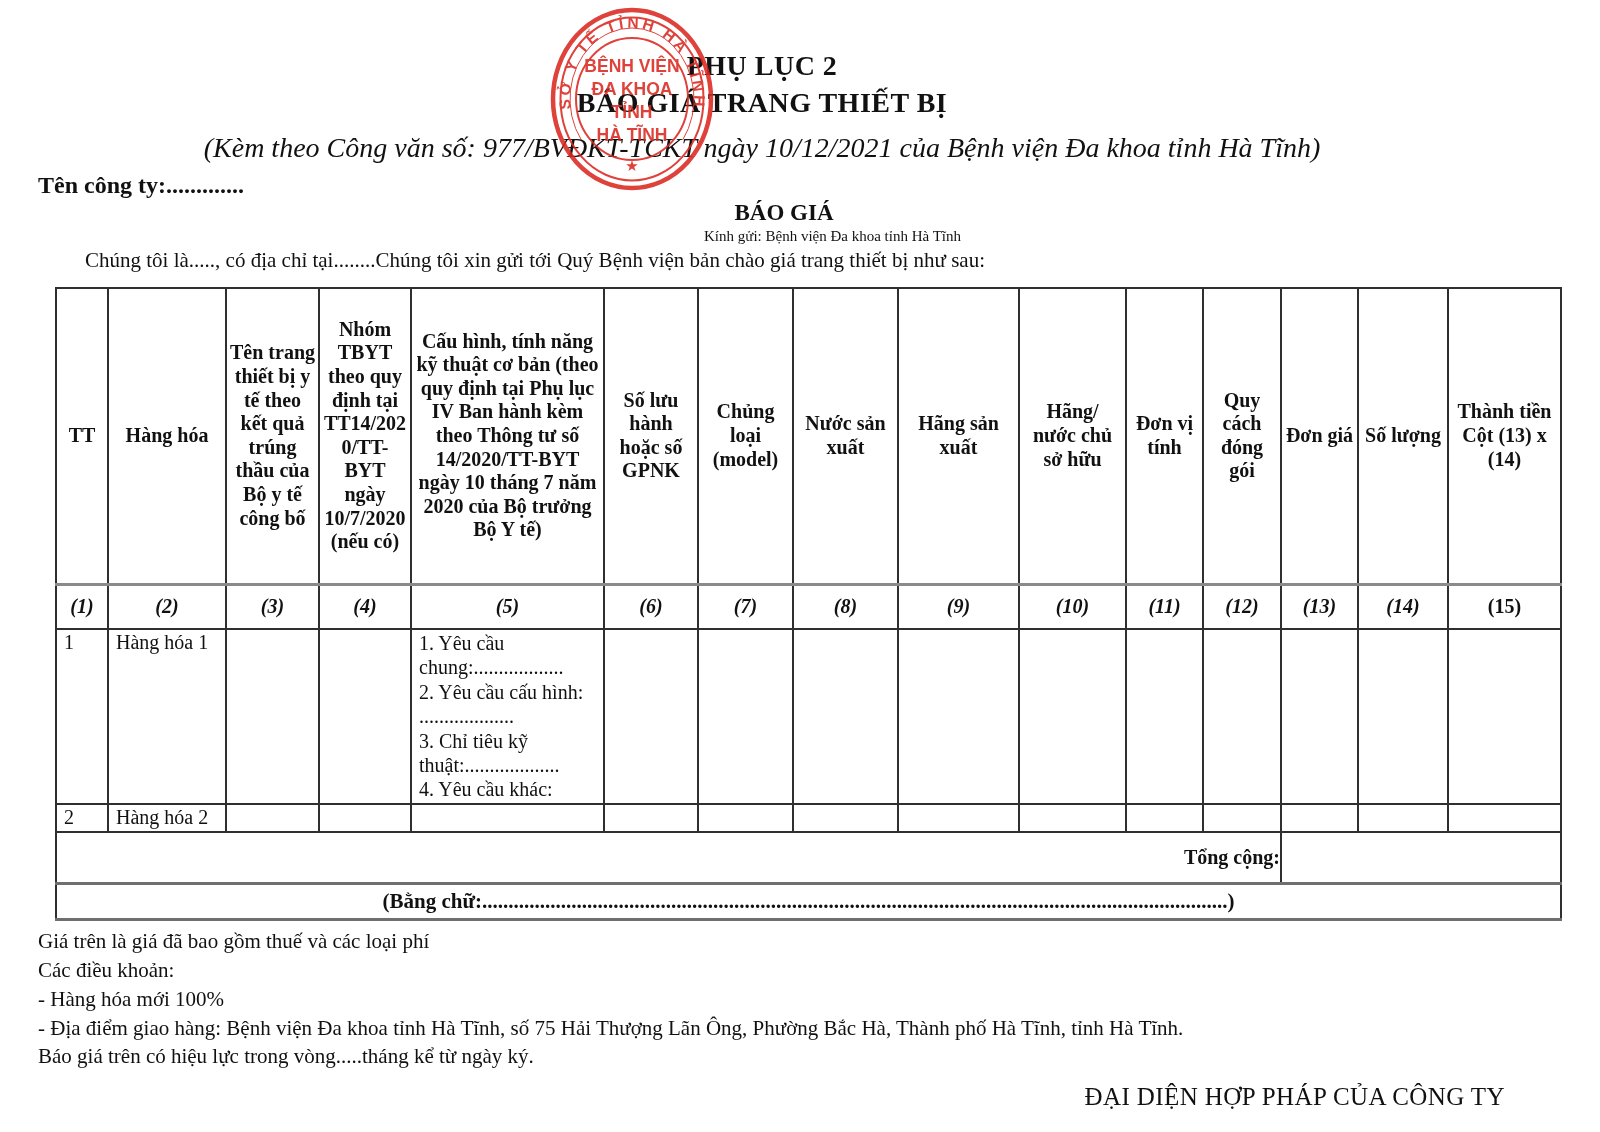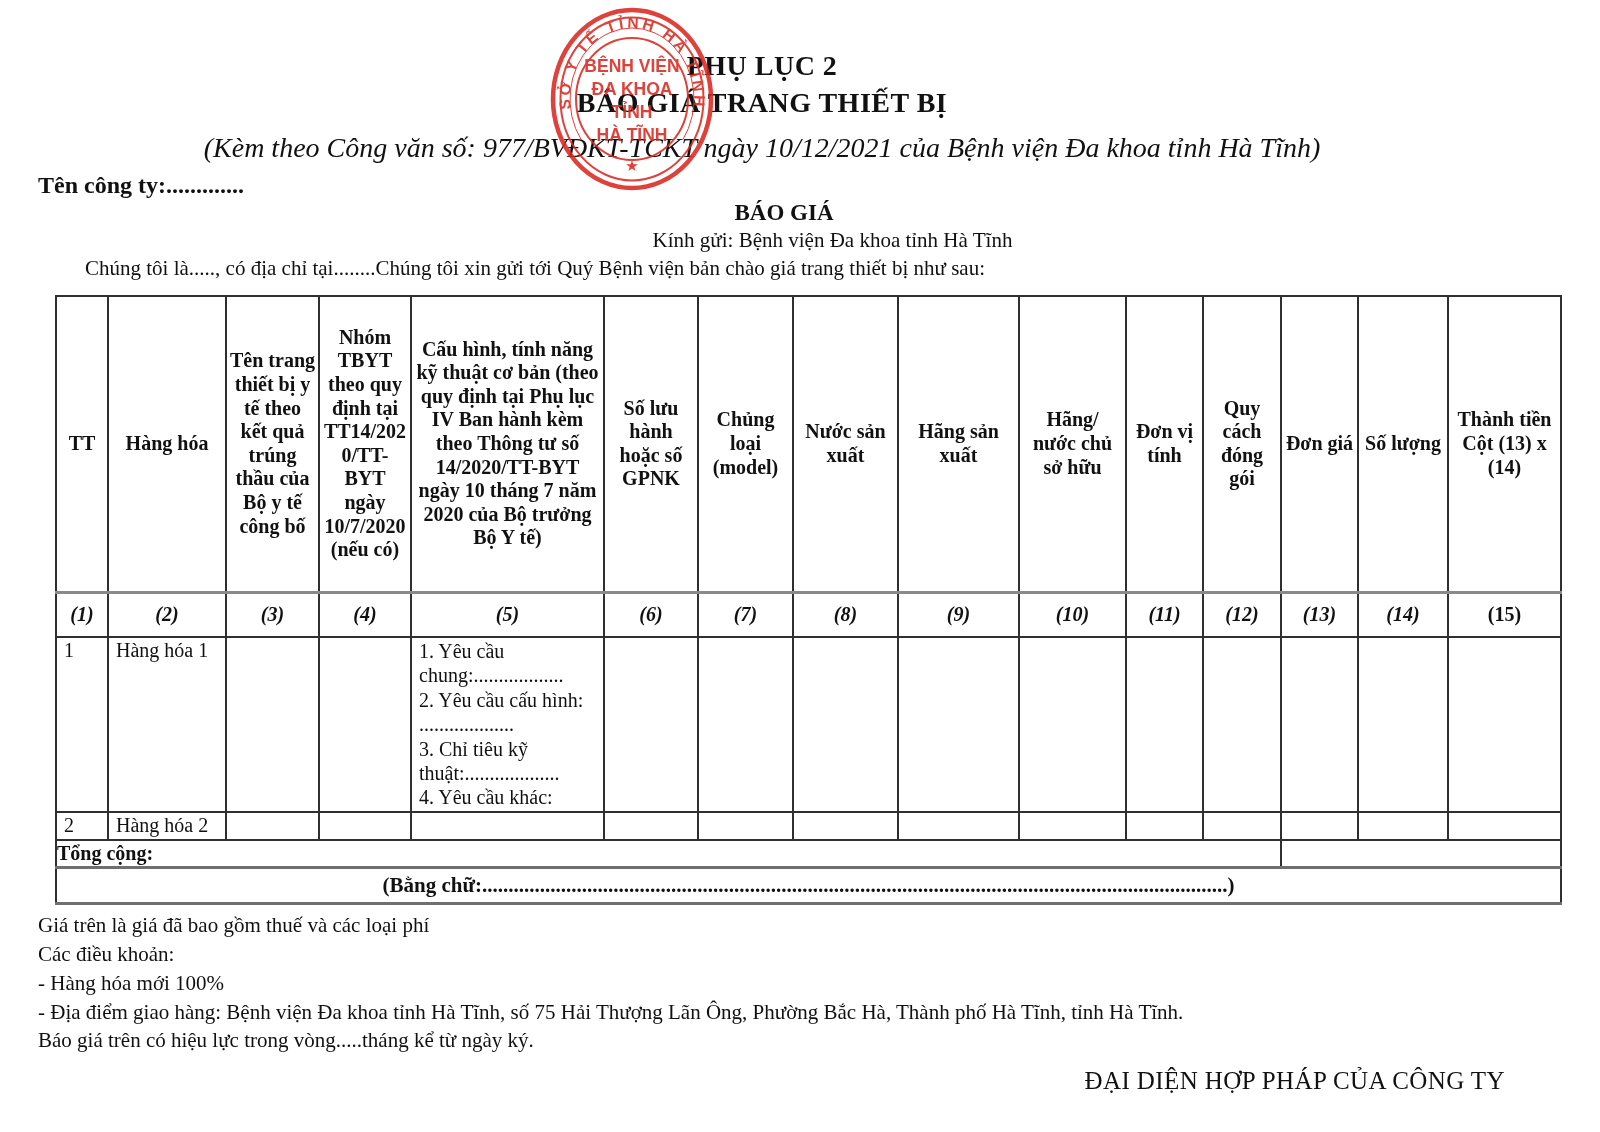--- a/index.html
+++ b/index.html
@@ -26,21 +26,21 @@
   
   .heading { padding-top: 50px; text-align: center; padding-right: 76px; position: relative; z-index: 1; }
   .appendix-title { font-size: 28px; font-weight: bold; letter-spacing: .5px; }
   .doc-title { font-size: 28px; font-weight: bold; margin-top: 5px; letter-spacing: .5px; }
   .ref-line { font-size: 28px; font-weight: normal; font-style: italic; margin-top: 13px; }
 
   .company-line { margin: 8px 0 0 38px; font-size: 24px; font-weight: bold; }
 
   .quote-head { text-align: center; }
   .quote-title { font-size: 23px; font-weight: bold; padding-right: 32px; margin-top: 1px; }
-  .salutation { font-size: 21px; margin-top: 2px; padding-left: 26px; margin-left: 39px; }
+  .salutation { font-size: 15px; margin-top: 2px; padding-left: 26px; margin-left: 39px; }
   .intro-line { font-size: 21px; margin: 3px 42px 14px 38px; text-indent: 47px; }
 
   
   table.quote {
     margin-left: 55px; width: 1505px;
     border-collapse: collapse; table-layout: fixed;
   }
   table.quote th, table.quote td {
     border: 2px solid #2f2f2f;
     overflow: hidden;
@@ -62,22 +62,22 @@
     font-size: 20px; vertical-align: top; text-align: left;
     padding: 1px 6px 1px 7px;
   }
   tr.row-1 td { height: 169px; }
   tr.row-2 td { height: 28px; }
   td.spec-cell {
     font-size: 19px; line-height: 1.22; white-space: pre-line;
     overflow-wrap: break-word; word-break: break-word;
   }
   tr.total-row td {
-    height: 28px; font-size: 20px; font-weight: bold;
-    text-align: left; vertical-align: middle;
+    height: 52px; font-size: 20px; font-weight: bold;
+    text-align: right; vertical-align: middle;
   }
   tr.words-row td {
     height: 36px; font-size: 21px; font-weight: bold;
     text-align: center; vertical-align: middle;
     border-top: 3px solid #6f6f6f; border-bottom: 3px solid #6f6f6f;
     overflow: hidden; white-space: nowrap;
   }
 
   
   .notes { margin: 6px 40px 0 38px; font-size: 21px; line-height: 1.37; }

